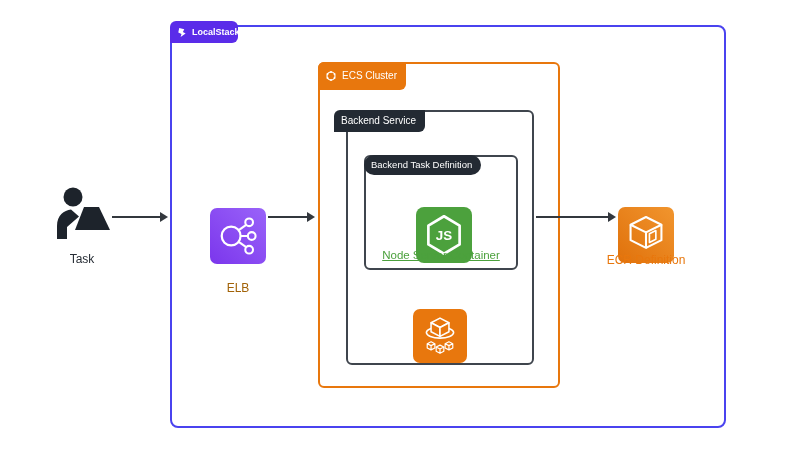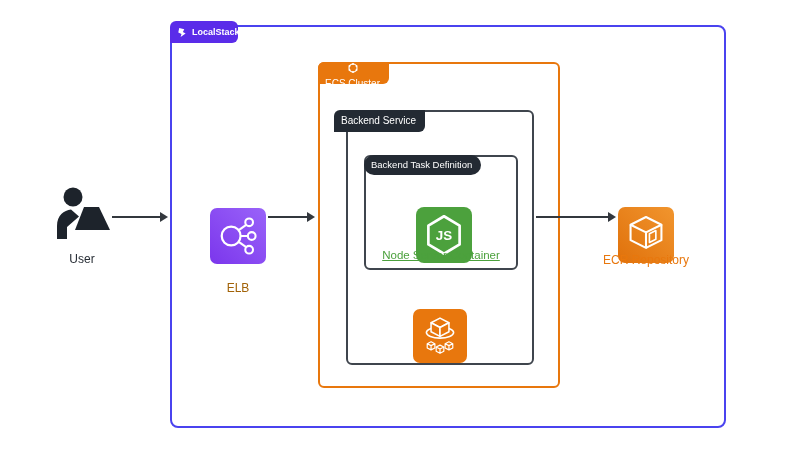--- a/index.html
+++ b/index.html
@@ -13,21 +13,21 @@
   .ecs-box{left:318px;top:62px;width:242px;height:326px;border:2px solid #E8770D;border-radius:6px;}
   .service-box{left:346px;top:110px;width:188px;height:255px;border:2px solid #3F454D;border-radius:6px;}
   .task-box{left:364px;top:155px;width:154px;height:115px;border:2px solid #3F454D;border-radius:6px;}
   
   .tab{
     position:absolute;display:flex;align-items:center;gap:5px;
     color:#fff;box-sizing:border-box;padding:0 9px 0 7px;white-space:nowrap;
     border-radius:6px 0 6px 0;font-size:10px;line-height:1;
   }
   .tab-localstack{left:170px;top:21px;height:22px;width:68px;background:#5A2CE9;border-radius:6px 6px 6px 0;font-weight:700;font-size:9px;padding-left:6px;}
-  .tab-ecs{left:318px;top:62px;height:22px;background:#E8770D;font-weight:500;flex-direction:column;}
+  .tab-ecs{left:318px;top:62px;height:28px;background:#E8770D;font-weight:500;}
   .tab-service{left:334px;top:110px;height:22px;background:#232A33;font-weight:500;}
   .tab-task{left:364px;top:155px;height:20px;background:#232A33;font-weight:500;font-size:9.5px;border-radius:10px;}
   
   .icon-square{position:absolute;border-radius:7px;display:flex;align-items:center;justify-content:center;margin-top:18px;}
   .elb-square{left:210px;top:190px;width:56px;height:56px;background:linear-gradient(45deg,#7B36EC,#9A63F9);}
   .node-square{left:416px;top:189px;width:56px;height:56px;background:#4CA13D;border-radius:8px;}
   .ecs-service-square{left:413px;top:291px;width:54px;height:54px;background:#E8770D;}
   .ecr-square{left:618px;top:189px;width:56px;height:56px;background:linear-gradient(45deg,#E0710B,#F1952E);}
   
   .node-label{position:absolute;text-align:center;font-size:12px;}
@@ -89,21 +89,21 @@
     <span>Backend Task Definition</span>
   </div>
 
   <div class="user-figure">
     <svg width="56" height="54" viewBox="0 0 56 52">
       <circle cx="19" cy="10" r="9.5" fill="#1D232B"></circle>
       <path d="M3 52 L3 39 C3 28 10 23.5 17 22.5 L25 29.5 L13 40 L13 52 Z" fill="#1D232B"></path>
       <path d="M30 20 L45 20 L56 43 L21 43 Z" fill="#1D232B"></path>
     </svg>
   </div>
-  <div class="node-label lbl-user">User</div>
+  <div class="node-label lbl-user">Task</div>
 
   <div class="icon-square elb-square">
     <svg width="48" height="48" viewBox="0 0 56 56">
       <circle cx="20" cy="28" r="11" fill="none" stroke="#fff" stroke-width="2.6"></circle>
       <circle cx="41" cy="12" r="4.5" fill="none" stroke="#fff" stroke-width="2.4"></circle>
       <circle cx="44" cy="28" r="4.5" fill="none" stroke="#fff" stroke-width="2.4"></circle>
       <circle cx="41" cy="44" r="4.5" fill="none" stroke="#fff" stroke-width="2.4"></circle>
       <line x1="28.5" y1="21.5" x2="37.5" y2="15" stroke="#fff" stroke-width="2.4"></line>
       <line x1="31" y1="28" x2="39.5" y2="28" stroke="#fff" stroke-width="2.4"></line>
       <line x1="28.5" y1="34.5" x2="37.5" y2="41" stroke="#fff" stroke-width="2.4"></line>
@@ -138,21 +138,21 @@
   <div class="icon-square ecr-square">
     <svg width="48" height="48" viewBox="0 0 56 56">
       <g fill="none" stroke="#fff" stroke-width="2.4" stroke-linejoin="round">
         <path d="M28 7 L46 16 L28 25 L10 16 Z"></path>
         <path d="M10 16 L10 34 L28 43 L28 25"></path>
         <path d="M46 16 L46 34 L28 43"></path>
         <path d="M32 26.5 L39.5 22.8 L39.5 33 L32 36.7 Z" stroke-width="1.9"></path>
       </g>
     </svg>
   </div>
-  <div class="node-label lbl-ecr">ECR Repository</div>
+  <div class="node-label lbl-ecr">ECR Definition</div>
 
   <div class="arrow arrow1">
     <div class="head"></div>
   </div>
   <div class="arrow arrow2">
     <div class="head"></div>
   </div>
   <div class="arrow arrow3">
     <div class="head"></div>
   </div>

